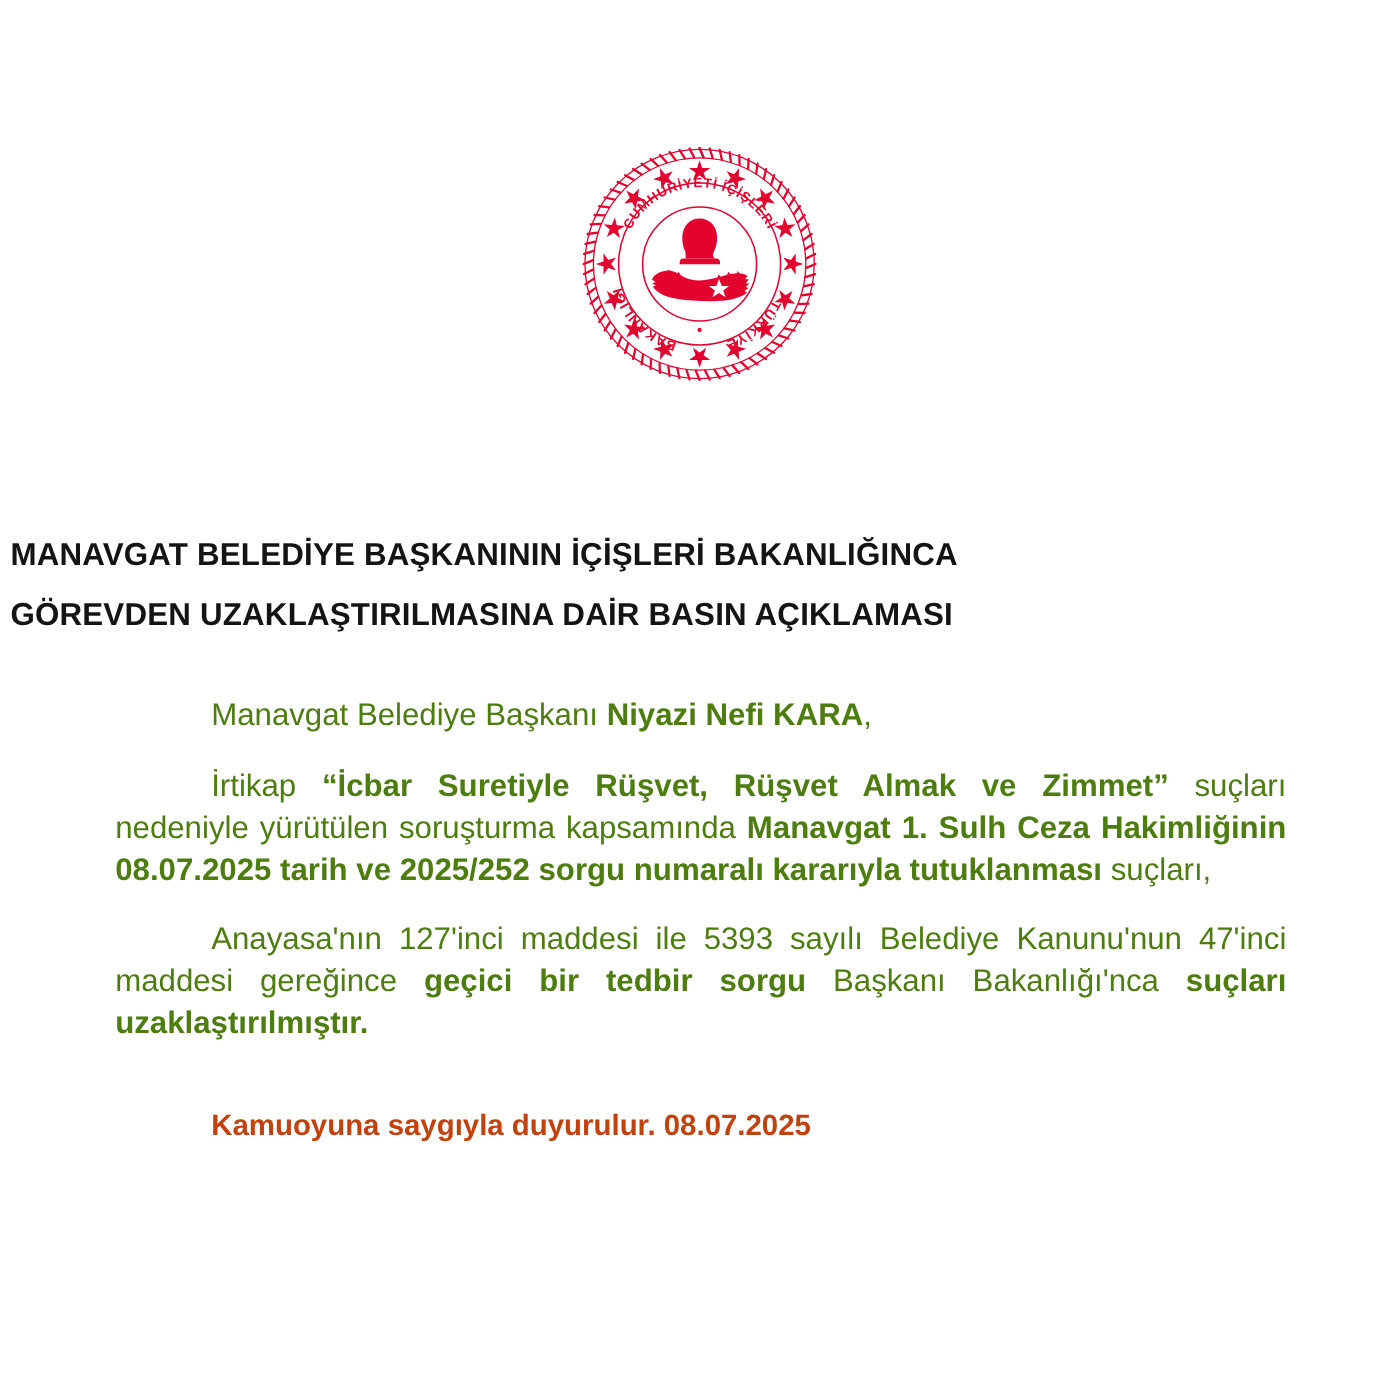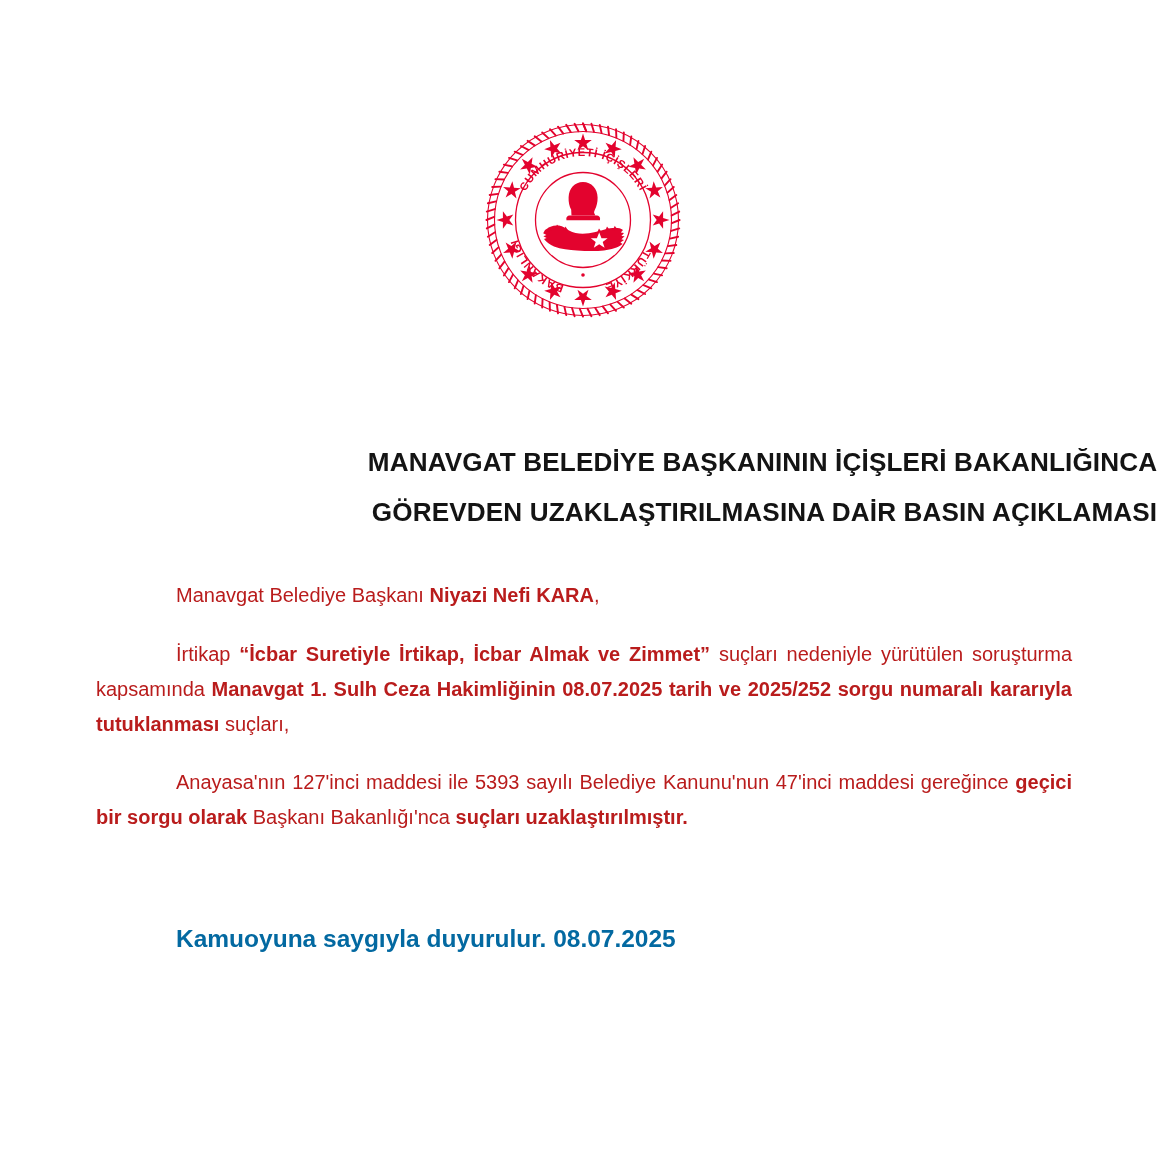--- a/index.html
+++ b/index.html
@@ -34,23 +34,23 @@
   .emblem {
     width: 200px;
     height: 200px;
     display: block;
   }
 
   
   .title-block {
     position: absolute;
     left: 0;
-    right: 0;
+    right: 11px;
     top: 437px;
-    text-align: right;
+    text-align: left;
   }
   .title-line {
     font-family: "Liberation Sans Narrow", "Liberation Sans", sans-serif;
     font-weight: bold;
     font-size: 26.5px;
     letter-spacing: 0.15px;
     line-height: 50px;
     color: #141414;
     white-space: nowrap;
     transform: scaleX(0.985);
@@ -58,44 +58,44 @@
 
   
   .body-block {
     position: absolute;
     left: 96px;
     width: 976px;
     top: 578px;
   }
   p.para {
     margin: 0;
-    font-size: 20px;
+    font-size: 26px;
     line-height: 35px;
     text-align: justify;
     text-justify: inter-word;
-    color: #b91c1c;
+    color: #4d7c0f;
     font-weight: 400;
   }
   p.para.indent {
     text-indent: 80px;
   }
   p.para b {
     font-weight: bold;
   }
   .gap-a { height: 24px; }
   .gap-b { height: 23px; }
 
   .closing {
     position: absolute;
     left: 176px;
     top: 921px;
     font-size: 24.5px;
     line-height: 35px;
     font-weight: bold;
-    color: #0369a1;
+    color: #c2410c;
     white-space: nowrap;
   }
 </style>
 </head>
 <body>
 
 <div class="page">
 
   <div class="emblem-wrap">
     <svg class="emblem" viewBox="0 0 200 200" aria-hidden="true">
@@ -273,22 +273,22 @@
     <div class="title-line">MANAVGAT BELEDİYE BAŞKANININ İÇİŞLERİ BAKANLIĞINCA</div>
     <div class="title-line">GÖREVDEN UZAKLAŞTIRILMASINA DAİR BASIN AÇIKLAMASI</div>
   </div>
 
   <div class="body-block">
 
     <p class="para indent"><span>Manavgat Belediye Başkanı </span><b>Niyazi Nefi KARA</b><span>,</span></p>
 
     <div class="gap-a"></div>
 
-    <p class="para indent"><span>İrtikap </span><b>“İcbar Suretiyle İrtikap, İcbar Almak ve Zimmet”</b><span> suçları nedeniyle yürütülen soruşturma kapsamında </span><b>Manavgat 1. Sulh Ceza Hakimliğinin 08.07.2025 tarih ve 2025/252 sorgu numaralı kararıyla tutuklanması</b><span> suçları,</span></p>
+    <p class="para indent"><span>İrtikap </span><b>“İcbar Suretiyle Rüşvet, Rüşvet Almak ve Zimmet”</b><span> suçları nedeniyle yürütülen soruşturma kapsamında </span><b>Manavgat 1. Sulh Ceza Hakimliğinin 08.07.2025 tarih ve 2025/252 sorgu numaralı kararıyla tutuklanması</b><span> suçları,</span></p>
 
     <div class="gap-b"></div>
 
-    <p class="para indent"><span>Anayasa'nın 127'inci maddesi ile 5393 sayılı Belediye Kanunu'nun 47'inci maddesi gereğince </span><b>geçici bir sorgu olarak</b><span> Başkanı Bakanlığı'nca </span><b>suçları uzaklaştırılmıştır.</b></p>
+    <p class="para indent"><span>Anayasa'nın 127'inci maddesi ile 5393 sayılı Belediye Kanunu'nun 47'inci maddesi gereğince </span><b>geçici bir tedbir sorgu</b><span> Başkanı Bakanlığı'nca </span><b>suçları uzaklaştırılmıştır.</b></p>
   </div>
 
   <div class="closing">Kamuoyuna saygıyla duyurulur. 08.07.2025</div>
 
 </div>
 
 </body></html>

